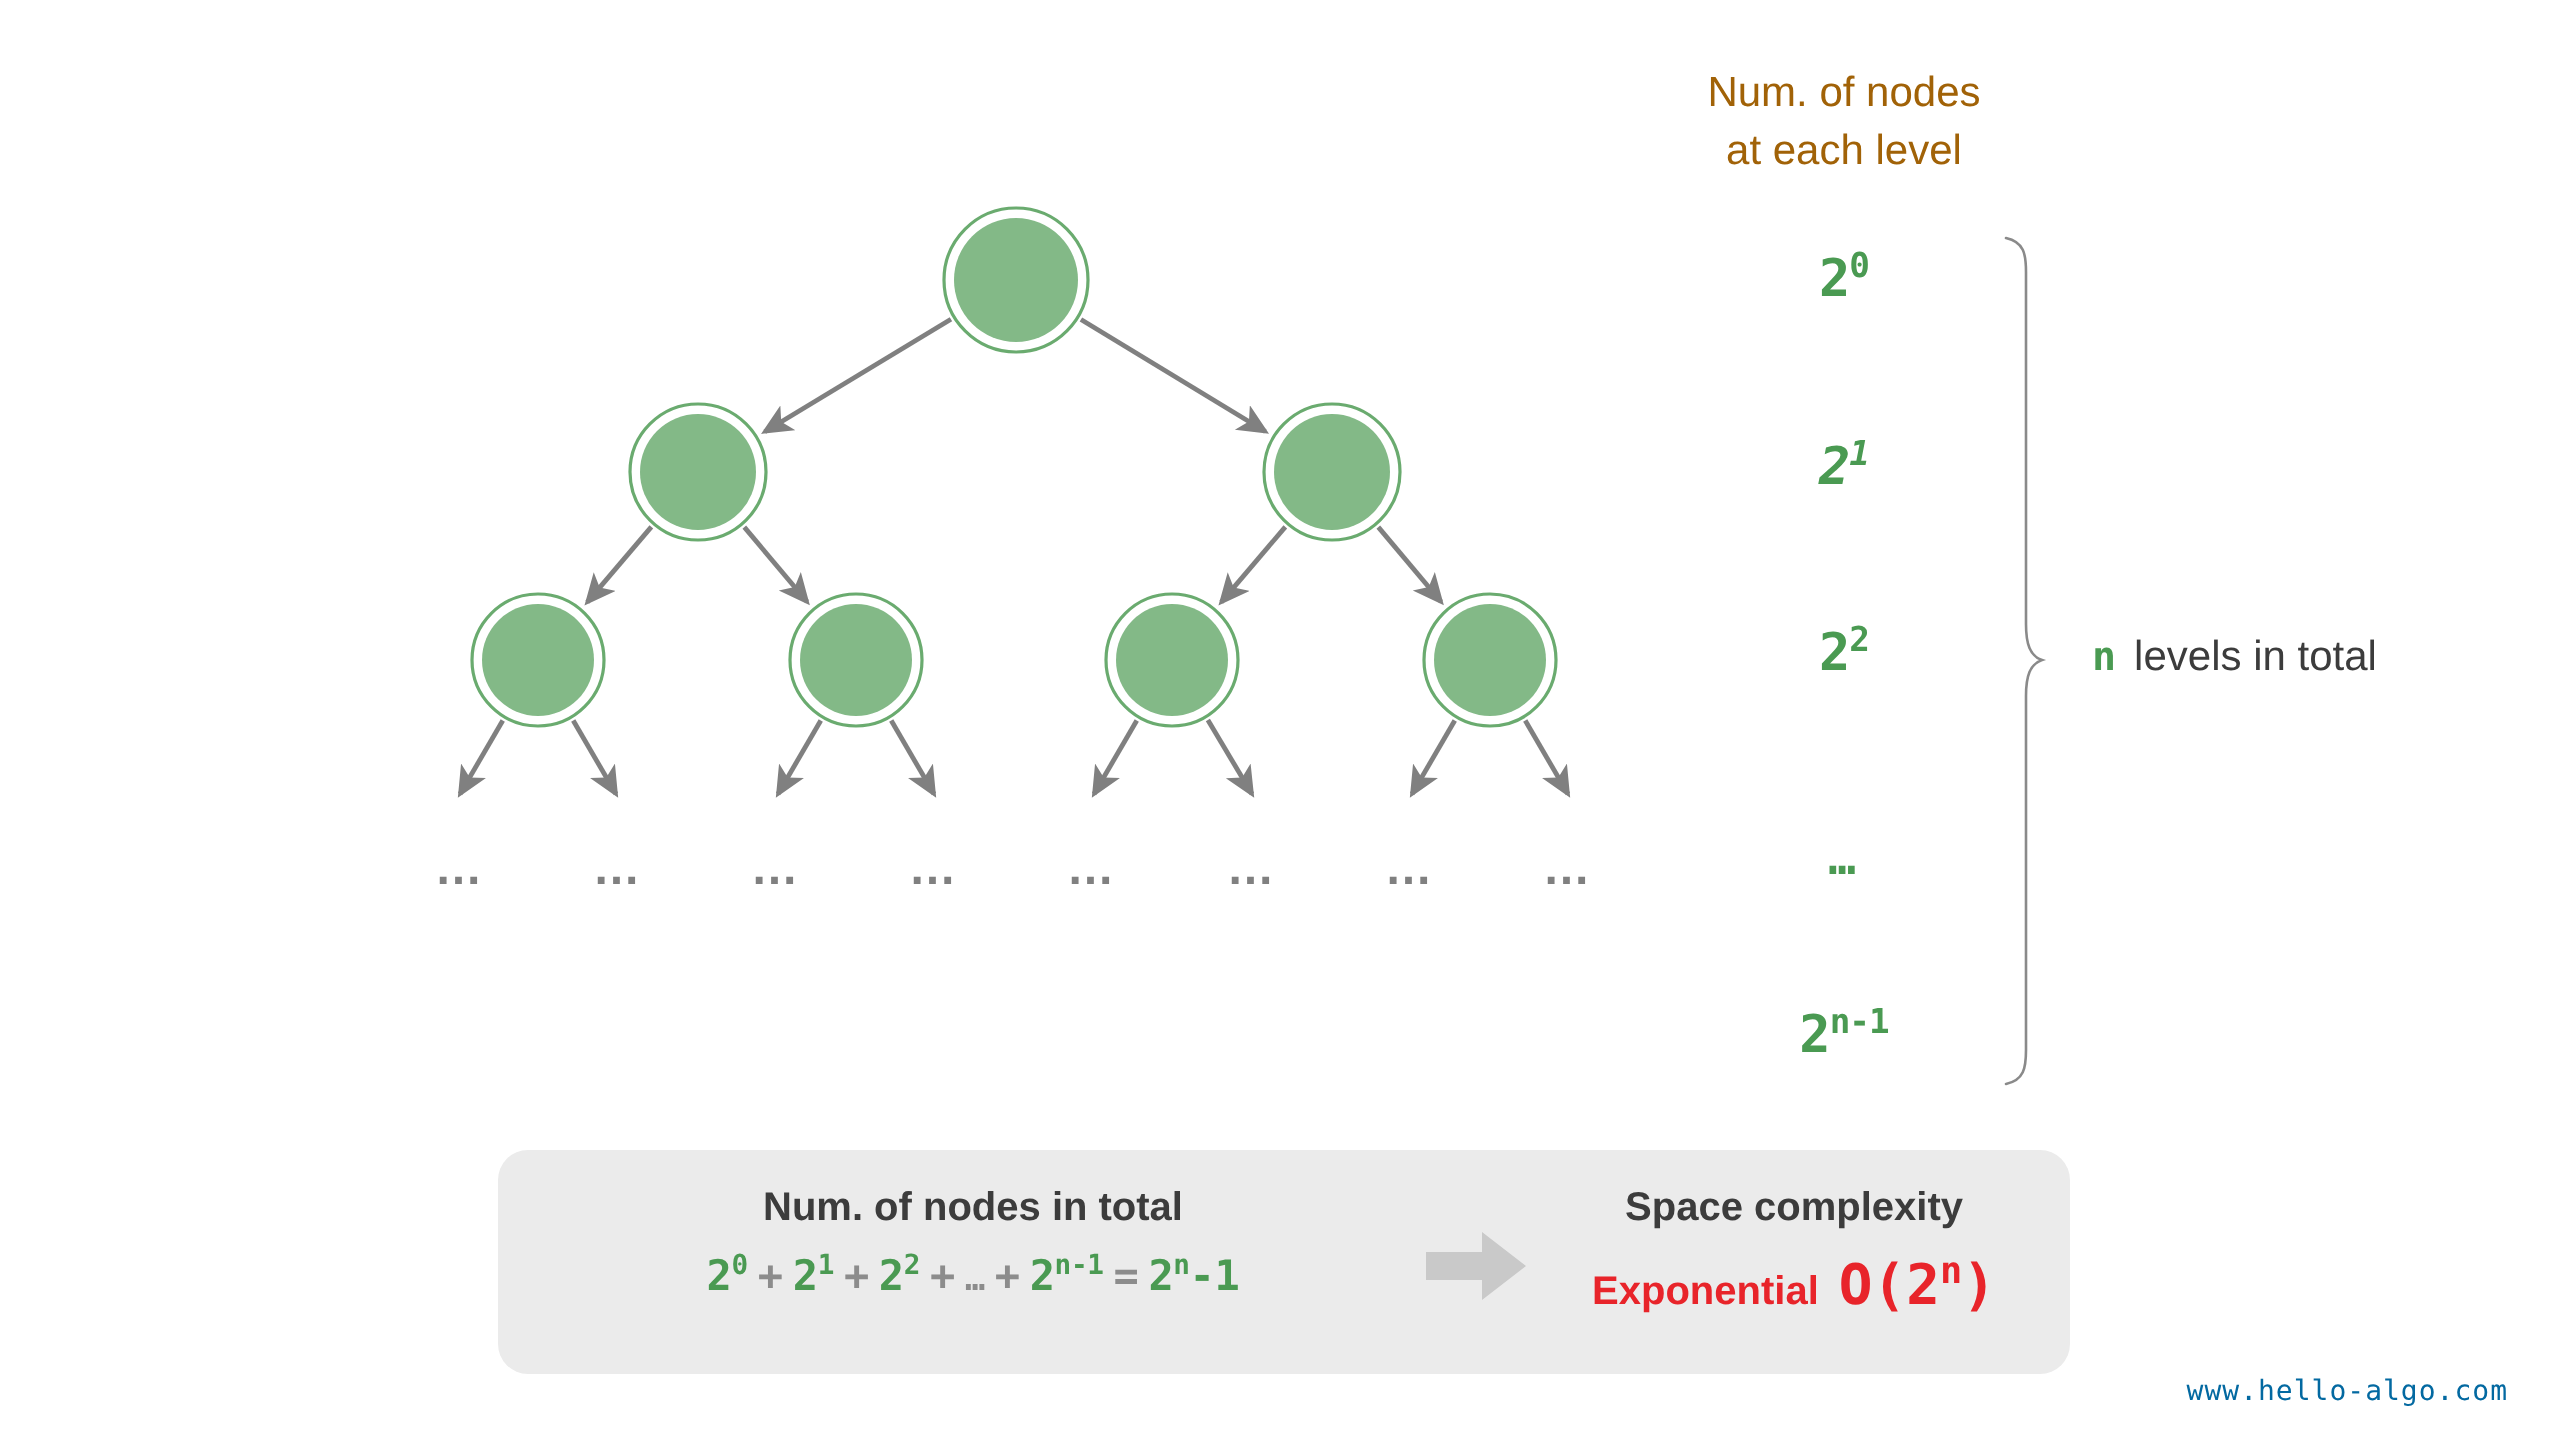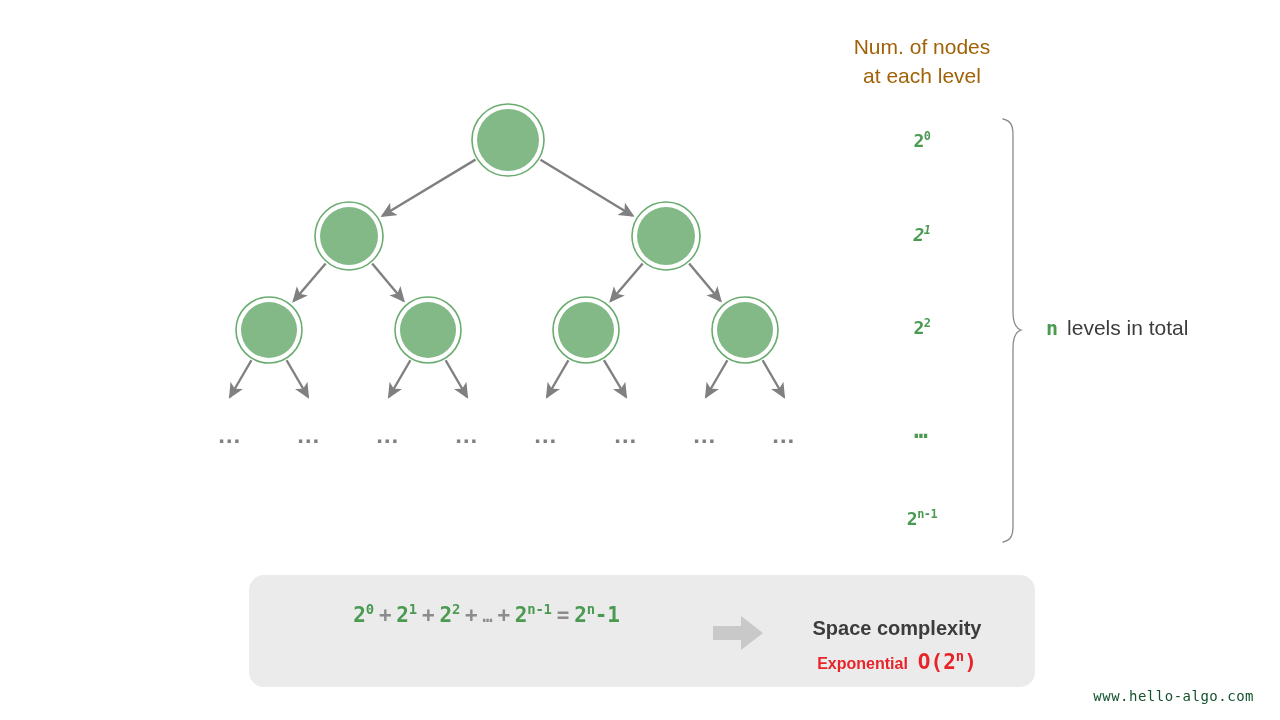--- a/index.html
+++ b/index.html
@@ -50,21 +50,21 @@
     white-space: pre-line;
   }
 
   
   .level-label {
     position: absolute;
     transform: translate(-50%, -50%);
     color: #4a9a52;
     font-family: "DejaVu Sans Mono", monospace;
     font-weight: 700;
-    font-size: 18px;
+    font-size: 26px;
     white-space: nowrap;
     letter-spacing: -0.5px;
   }
   .level-label sup {
     font-size: 0.66em;
     vertical-align: super;
     line-height: 0;
     letter-spacing: -0.5px;
   }
   .level-label.dots {
@@ -105,21 +105,20 @@
     top: 18px;
     width: 475px;
     text-align: center;
   }
   #summary-right {
     position: absolute;
     left: 510px;
     top: 18px;
     width: 276px;
     text-align: center;
-    margin-top: 24px;
   }
   .panel-title {
     color: #3c3c3c;
     font-size: 20px;
     font-weight: 700;
     white-space: nowrap;
   }
   .formula {
     margin-top: 10px;
     font-family: "DejaVu Sans Mono", monospace;
@@ -143,26 +142,26 @@
     color: #8c8c8c;
     font-size: 0.8em;
   }
   .verdict {
     margin-top: 10px;
     white-space: nowrap;
     color: #e8242a;
   }
   .verdict .word {
     font-family: "Liberation Sans", sans-serif;
-    font-size: 16px;
+    font-size: 20px;
     font-weight: 700;
   }
   .verdict .big-o {
     font-family: "DejaVu Sans Mono", monospace;
-    font-size: 21px;
+    font-size: 28px;
     font-weight: 700;
     margin-left: 10px;
   }
   .verdict .big-o sup {
     font-size: 0.66em;
     vertical-align: super;
     line-height: 0;
   }
 
   
@@ -172,21 +171,21 @@
     top: 615px;
     width: 50px;
     height: 36px;
   }
 
   
   #watermark {
     position: absolute;
     right: 26px;
     bottom: 16px;
-    color: #14532d;
+    color: #0369a1;
     font-family: "DejaVu Sans Mono", monospace;
     font-size: 14px;
     letter-spacing: 0.5px;
   }
 </style>
 </head>
 <body>
 
 <div id="stage">
 
@@ -260,20 +259,21 @@
       <div class="level-label" style="left: 922px; top: 518px;"><span>2</span><sup>n-1</sup></div>
     </div>
 
   <div id="total-levels">
     <span class="nvar">n</span><span>levels in total</span>
   </div>
 
   <div id="summary-box">
 
     <div id="summary-left">
+      <div class="panel-title">Num. of nodes in total</div>
       <div class="formula" id="formula-row"><span><span>2</span><sup>0</sup></span><span class="op">+</span><span><span>2</span><sup>1</sup></span><span class="op">+</span><span><span>2</span><sup>2</sup></span><span class="op">+</span><span class="dots">…</span><span class="op">+</span><span><span>2</span><sup>n-1</sup></span><span class="op">=</span><span><span>2</span><sup>n</sup><span>-1</span></span></div>
     </div>
 
     <div id="summary-right">
       <div class="panel-title">Space complexity</div>
       <div class="verdict">
         <span class="word">Exponential</span><span class="big-o"><span>O(2</span><sup>n</sup><span>)</span></span>
       </div>
     </div>
   </div>

